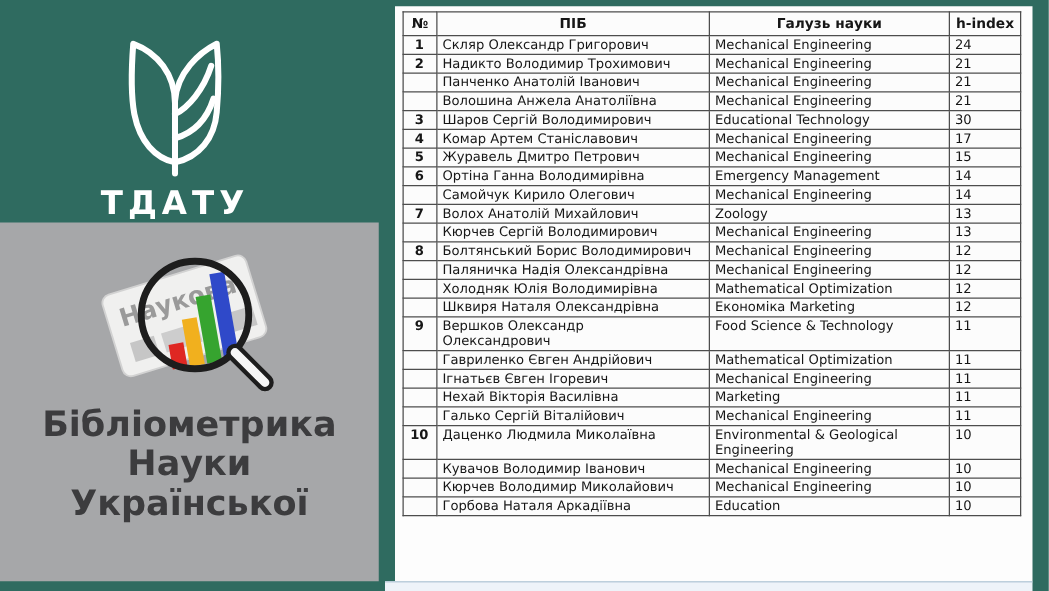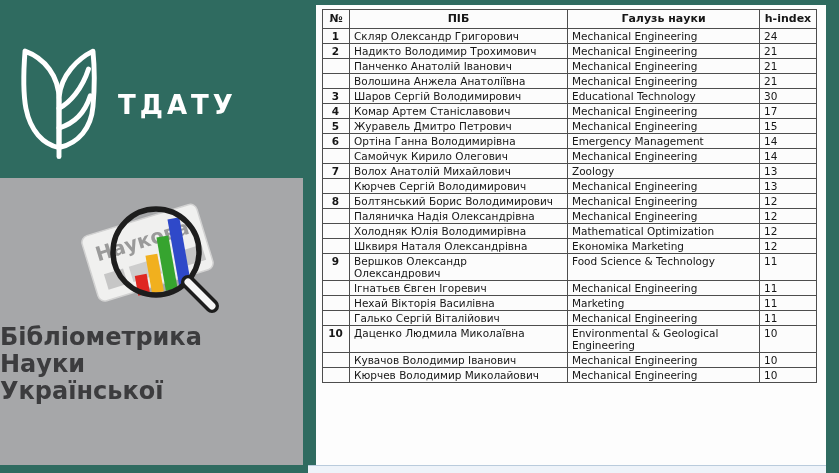--- a/index.html
+++ b/index.html
@@ -4,37 +4,37 @@
 <style>
   html,body{margin:0;padding:0;}
   body{
     width:839px;height:473px;position:relative;overflow:hidden;
     background:#2f6b60;
     font-family:"DejaVu Sans","Liberation Sans",sans-serif;
   }
   
   .brand-top{
     position:absolute;left:0;top:0;width:280px;height:178px;
-    display:flex;flex-direction:row;align-items:center;justify-content:flex-start;
+    display:flex;flex-direction:column;align-items:center;justify-content:flex-start;
     padding-top:28px;box-sizing:border-box;
   }
   .tdatu-word{
     color:#ffffff;font-size:26px;font-weight:bold;letter-spacing:4px;
     margin-top:4px;
   }
   
   .brand-bottom{
     position:absolute;left:0;top:178px;width:303px;height:287px;
     background:#a6a7a9;
     display:flex;flex-direction:column;align-items:center;
     padding-top:4px;box-sizing:border-box;
   }
   .bbl-title{
-    text-align:left;color:#3c3c3e;font-weight:bold;
-    font-size:24px;line-height:1.12;margin-top:2px;width:100%;
+    text-align:center;color:#3c3c3e;font-weight:bold;
+    font-size:28px;line-height:1.12;margin-top:2px;width:100%;
   }
   
   .table-panel{
     position:absolute;left:316px;top:5px;width:510px;height:460px;
     background:#fdfdfd;box-sizing:border-box;
   }
   table.rank{
     border-collapse:collapse;table-layout:fixed;
     margin:4px 0 0 6px;width:494px;
     background:#fcfcfc;
@@ -218,20 +218,26 @@
           </tr>
           <tr>
             <td class="rank-cell">9</td>
             <td>Вершков Олександр
 Олександрович</td>
             <td>Food Science &amp; Technology</td>
             <td>11</td>
           </tr>
           <tr>
             <td class="rank-cell"></td>
+            <td>Гавриленко Євген Андрійович</td>
+            <td>Mathematical Optimization</td>
+            <td>11</td>
+          </tr>
+          <tr>
+            <td class="rank-cell"></td>
             <td>Ігнатьєв Євген Ігоревич</td>
             <td>Mechanical Engineering</td>
             <td>11</td>
           </tr>
           <tr>
             <td class="rank-cell"></td>
             <td>Нехай Вікторія Василівна</td>
             <td>Marketing</td>
             <td>11</td>
           </tr>
@@ -253,18 +259,24 @@
             <td>Кувачов Володимир Іванович</td>
             <td>Mechanical Engineering</td>
             <td>10</td>
           </tr>
           <tr>
             <td class="rank-cell"></td>
             <td>Кюрчев Володимир Миколайович</td>
             <td>Mechanical Engineering</td>
             <td>10</td>
           </tr>
+          <tr>
+            <td class="rank-cell"></td>
+            <td>Горбова Наталя Аркадіївна</td>
+            <td>Education</td>
+            <td>10</td>
+          </tr>
         </tbody>
     </table>
   </section>
 
   <div class="bottom-strip"></div>
 </div>
 
 </body></html>

